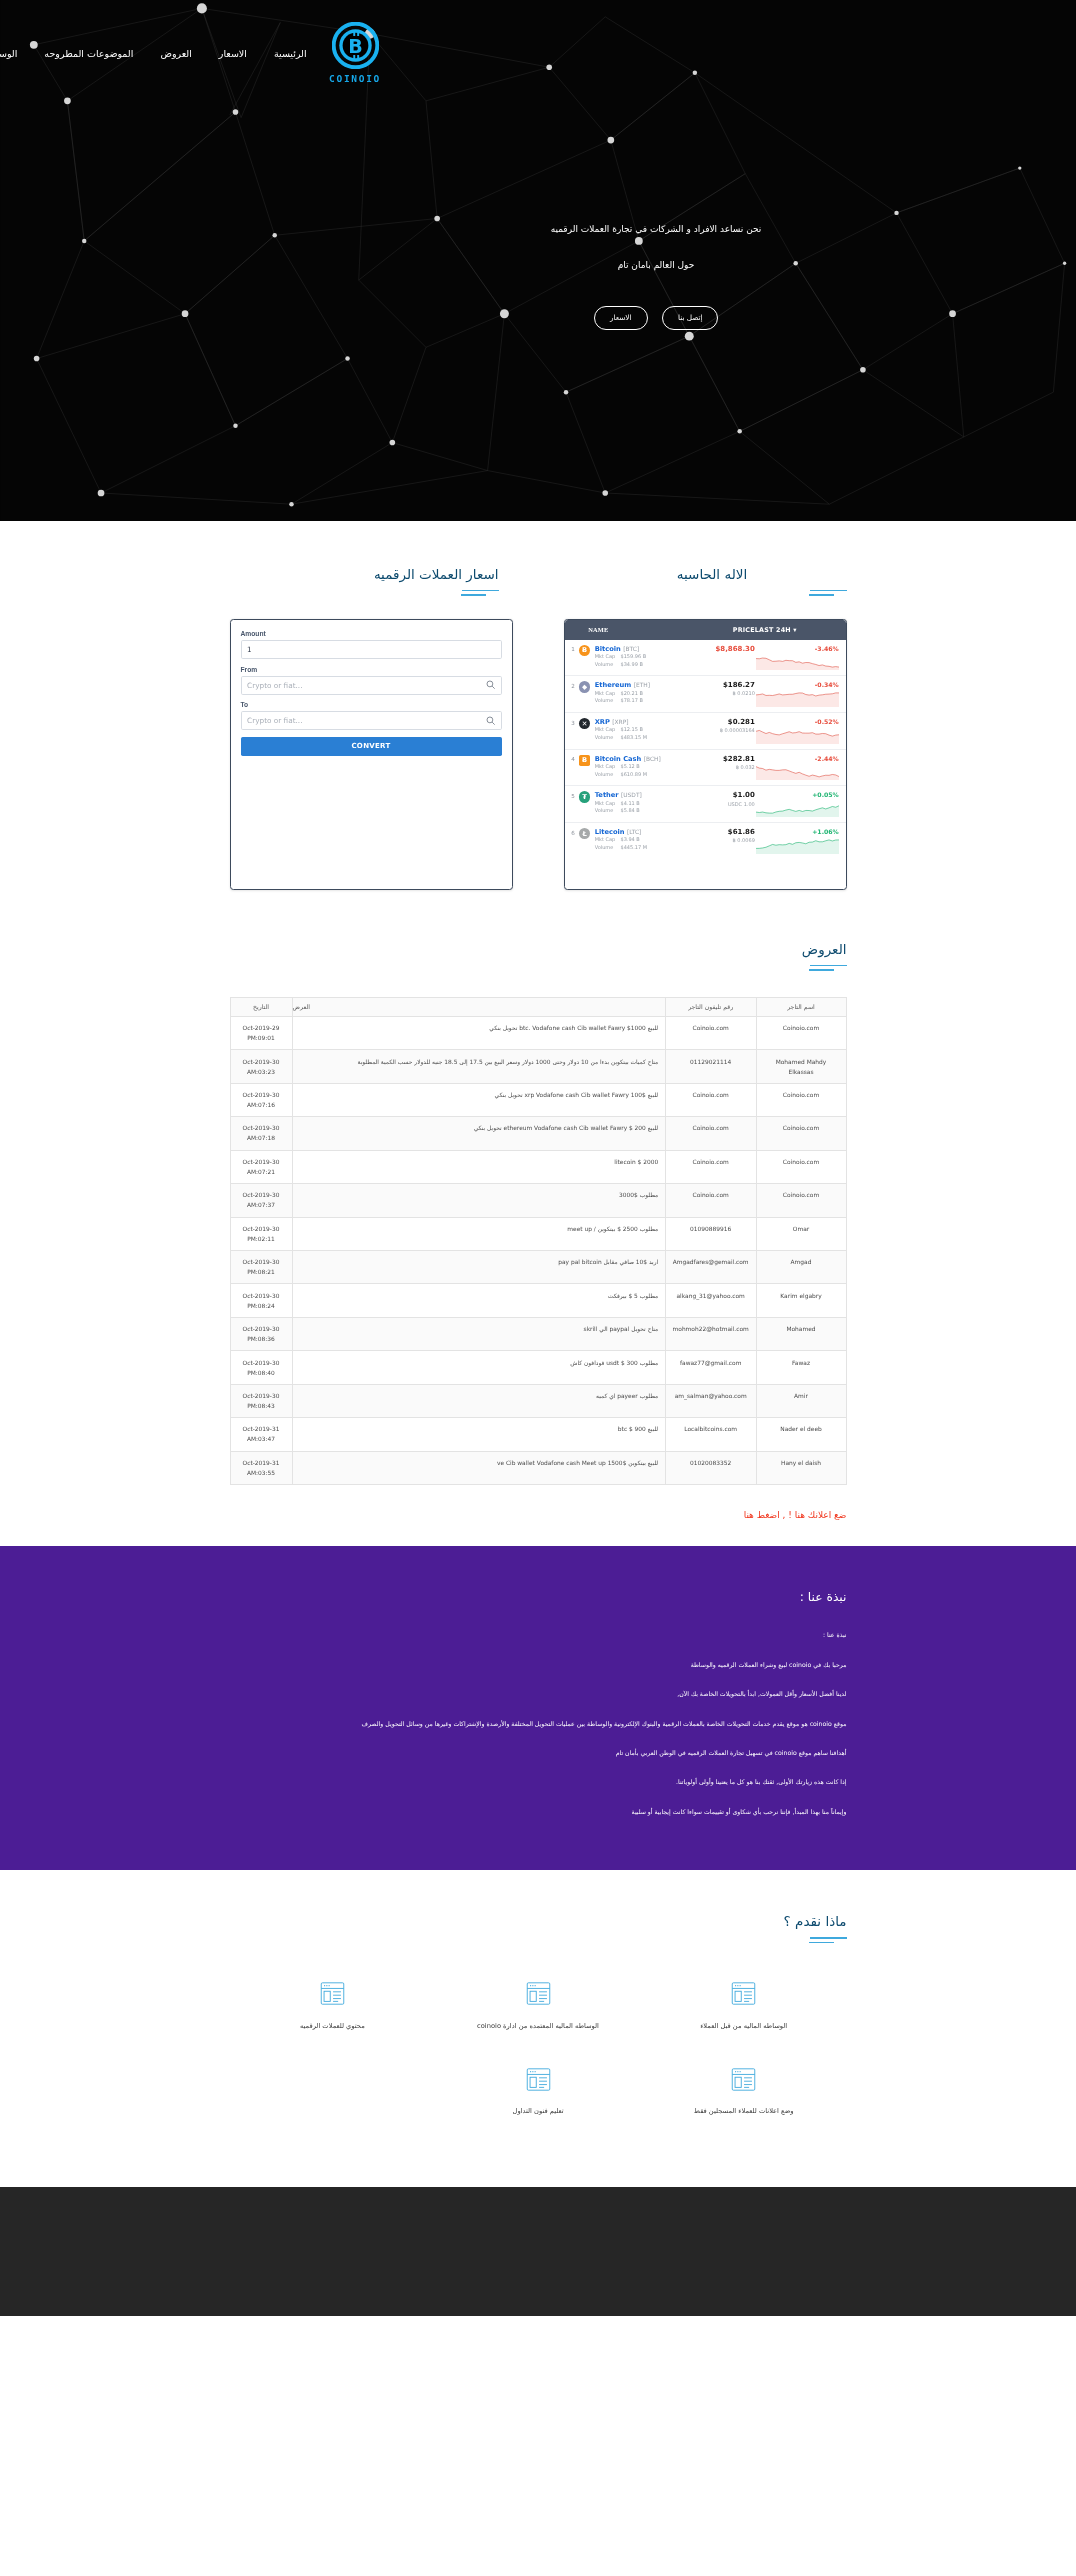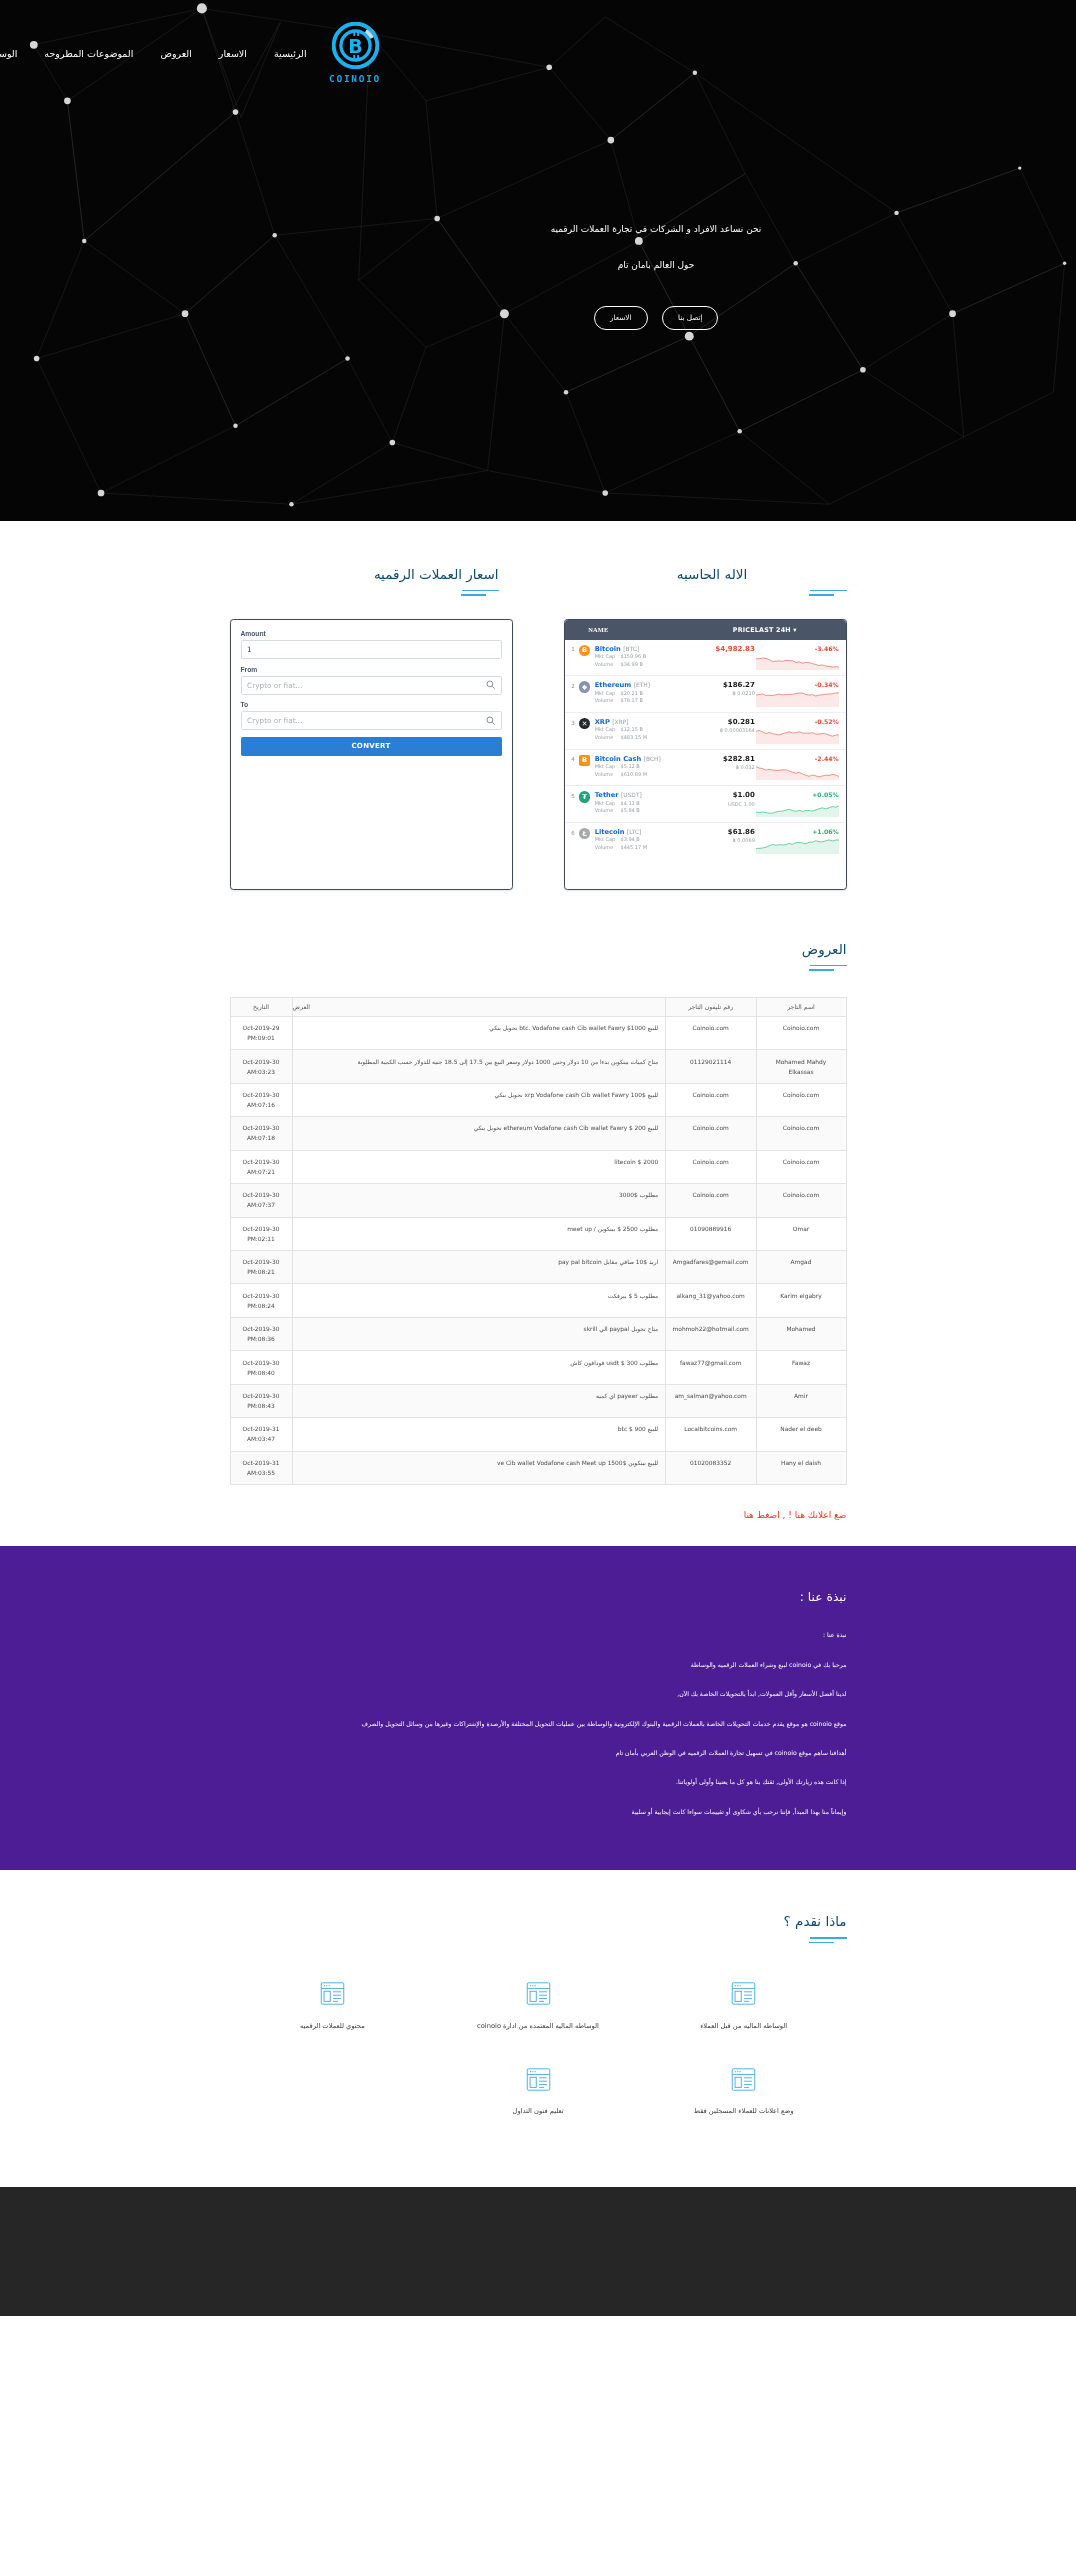--- a/index.html
+++ b/index.html
@@ -353,21 +353,21 @@
                   <div class="c-meta">
                     <b>Mkt Cap</b>
                     <em>$159.96 B</em>
                   </div>
                   <div class="c-meta">
                     <b>Volume</b>
                     <em>$34.99 B</em>
                   </div>
                 </div>
                 <div class="c-price">
-                  <div class="c-usd red">$4,982.83</div>
+                  <div class="c-usd red">$8,868.30</div>
                 </div>
                 <div class="c-chg">
                   <div class="c-pct dn">-3.46%</div>
                   <div class="spark">
                     <svg width="83" height="17" viewBox="0 0 148 30" xmlns="http://www.w3.org/2000/svg">
                       <polygon points="0,30 0.0,9.8 5.9,10.1 11.8,8.8 17.8,9.3 23.7,11.9 29.6,14.8 35.5,14.5 41.4,13.9 47.4,14.8 53.3,12.9 59.2,13.5 65.1,13.6 71.0,16.5 77.0,15.6 82.9,18.0 88.8,16.8 94.7,17.0 100.6,18.8 106.6,20.3 112.5,22.2 118.4,21.1 124.3,23.1 130.2,23.6 136.2,25.0 142.1,24.1 148.0,25.0 148,30" fill="rgba(231,76,60,.13)"></polygon>
                       <polyline points="0.0,9.8 5.9,10.1 11.8,8.8 17.8,9.3 23.7,11.9 29.6,14.8 35.5,14.5 41.4,13.9 47.4,14.8 53.3,12.9 59.2,13.5 65.1,13.6 71.0,16.5 77.0,15.6 82.9,18.0 88.8,16.8 94.7,17.0 100.6,18.8 106.6,20.3 112.5,22.2 118.4,21.1 124.3,23.1 130.2,23.6 136.2,25.0 142.1,24.1 148.0,25.0" fill="none" stroke="#e0564a" stroke-width="1.1"></polyline>
                     </svg>
                   </div>
                 </div>

